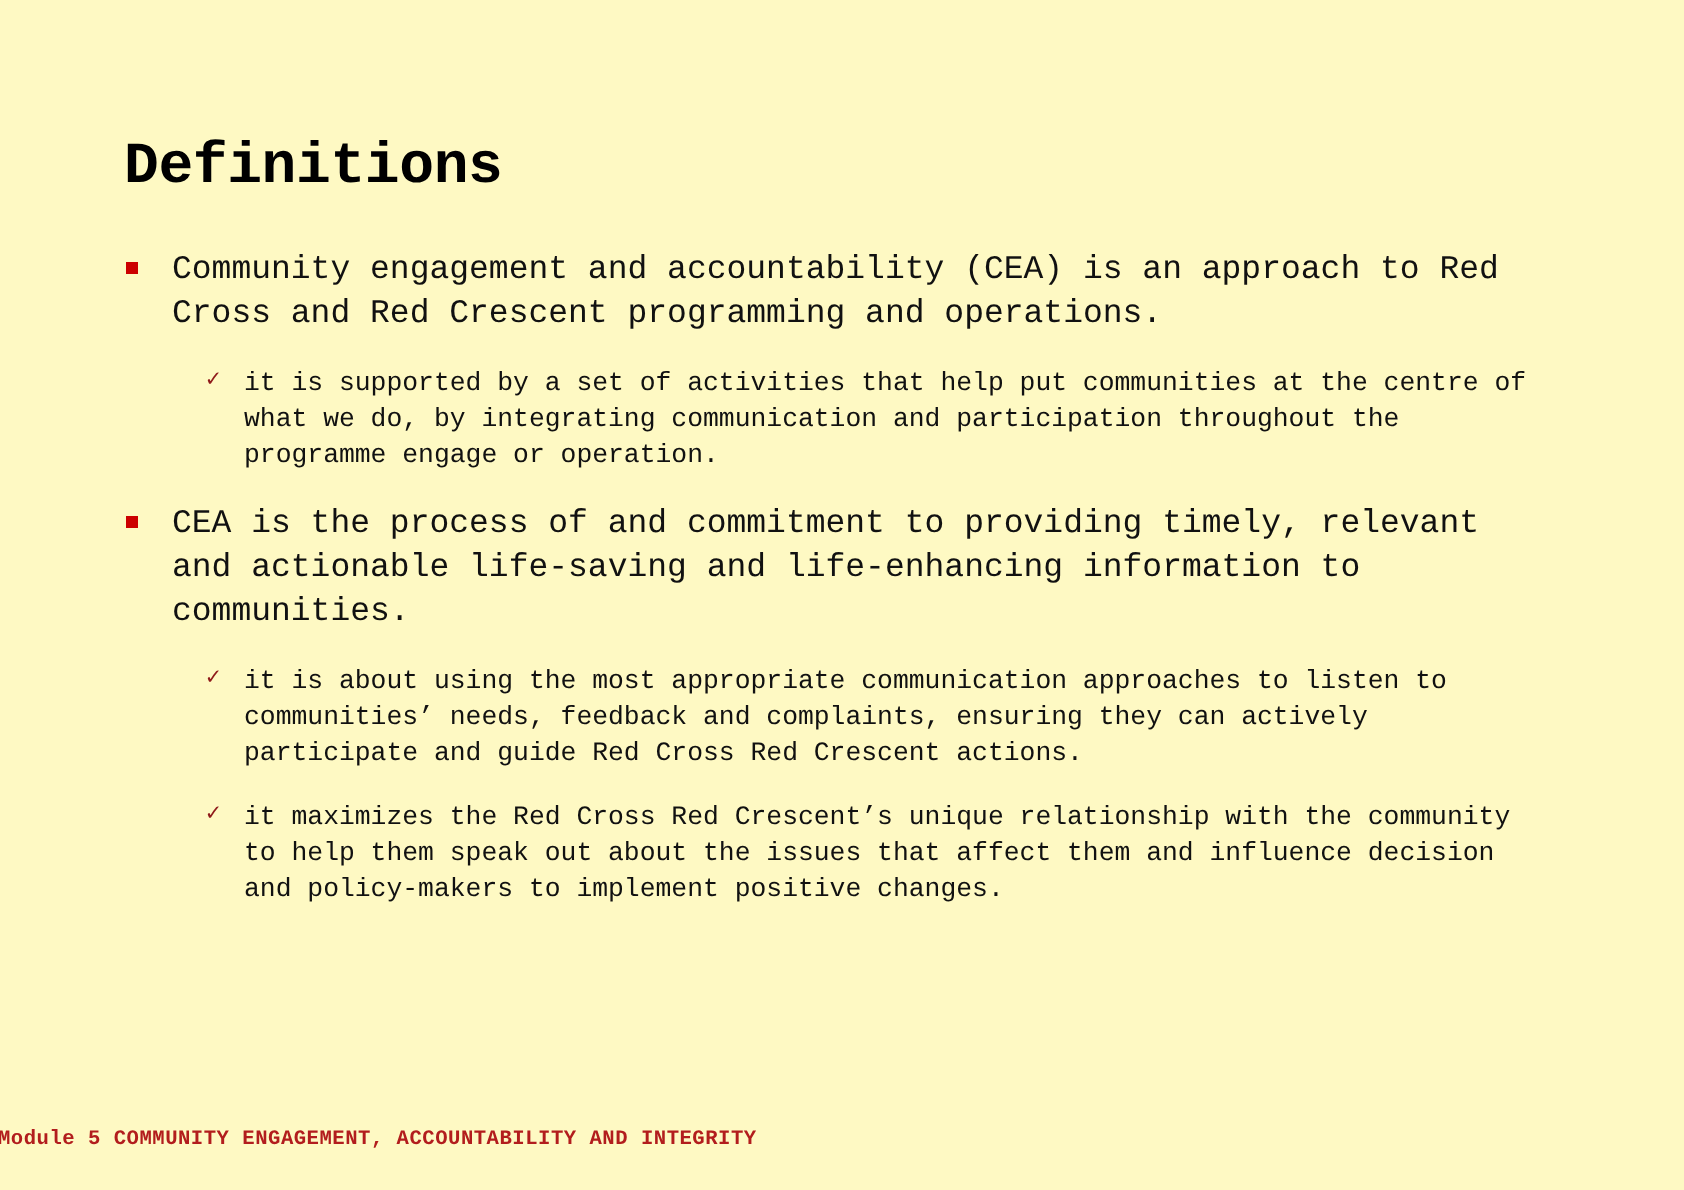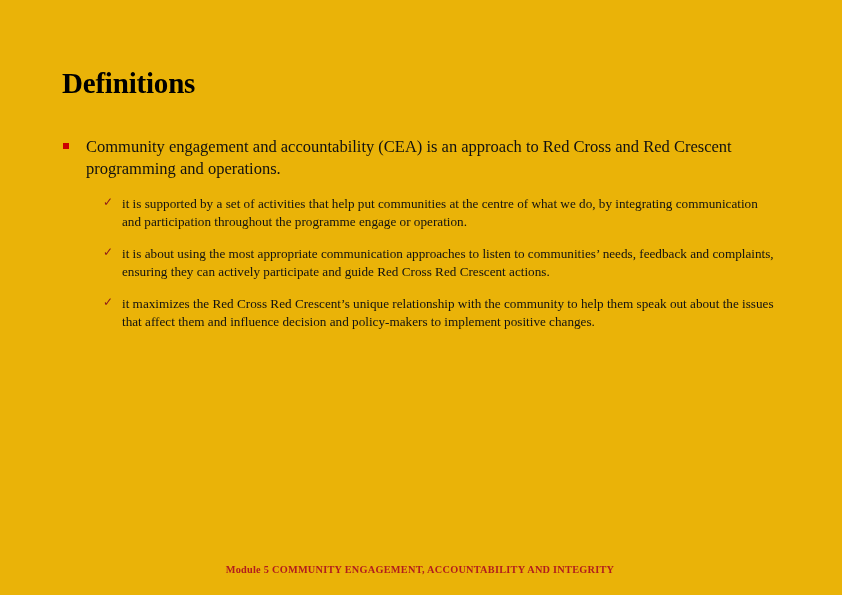--- a/index.html
+++ b/index.html
@@ -4,39 +4,39 @@
 <style>
   html, body {
     margin: 0;
     padding: 0;
     background: #ffffff;
   }
   .slide {
     position: relative;
     width: 842px;
     height: 595px;
-    background: #eab308;
-    font-family: Liberation Serif, serif;
+    background: #fef9c3;
+    font-family: Liberation Mono, monospace;
     overflow: hidden;
   }
   .slide-title {
     position: absolute;
     left: 62px;
     top: 68px;
     font-size: 29px;
     font-weight: bold;
     color: #000000;
     letter-spacing: -0.2px;
     line-height: 1.1;
     white-space: nowrap;
   }
   .body-block {
     position: absolute;
     left: 62px;
-    top: 136px;
+    top: 124px;
     width: 716px;
   }
   
   .bullet-l1 {
     position: relative;
     padding-left: 24px;
     font-size: 16.5px;
     line-height: 1.33;
     color: #111111;
     margin-bottom: 15px;
@@ -76,21 +76,20 @@
     display: block;
   }
   .bullet-l2 .text {
     display: block;
   }
   .slide-footer {
     position: absolute;
     left: 0;
     right: 0;
     top: 564px;
-    text-align: center;
     font-size: 10.3px;
     font-weight: bold;
     color: #b21d1d;
     letter-spacing: 0.25px;
   }
   .footer-inner {
     display: inline-block;
     transform: translateX(-1px);
   }
 </style>
@@ -107,20 +106,24 @@
       <span class="marker"></span>
       <span class="text">Community engagement and accountability (CEA) is an approach to Red Cross and Red Crescent programming and operations.</span>
     </div>
     <div class="sub-list">
       <div class="bullet-l2">
         <span class="check-icon">✓</span>
         <span class="text">it is supported by a set of activities that help put communities at the centre of what we do, by integrating communication and participation throughout the programme engage or operation.</span>
       </div>
     </div>
 
+    <div class="bullet-l1">
+      <span class="marker"></span>
+      <span class="text">CEA is the process of and commitment to providing timely, relevant and actionable life-saving and life-enhancing information to communities.</span>
+    </div>
     <div class="sub-list">
       <div class="bullet-l2">
         <span class="check-icon">✓</span>
         <span class="text">it is about using the most appropriate communication approaches to listen to communities’ needs, feedback and complaints, ensuring they can actively participate and guide Red Cross Red Crescent actions.</span>
       </div>
     </div>
 
     <div class="sub-list">
       <div class="bullet-l2">
         <span class="check-icon">✓</span>

